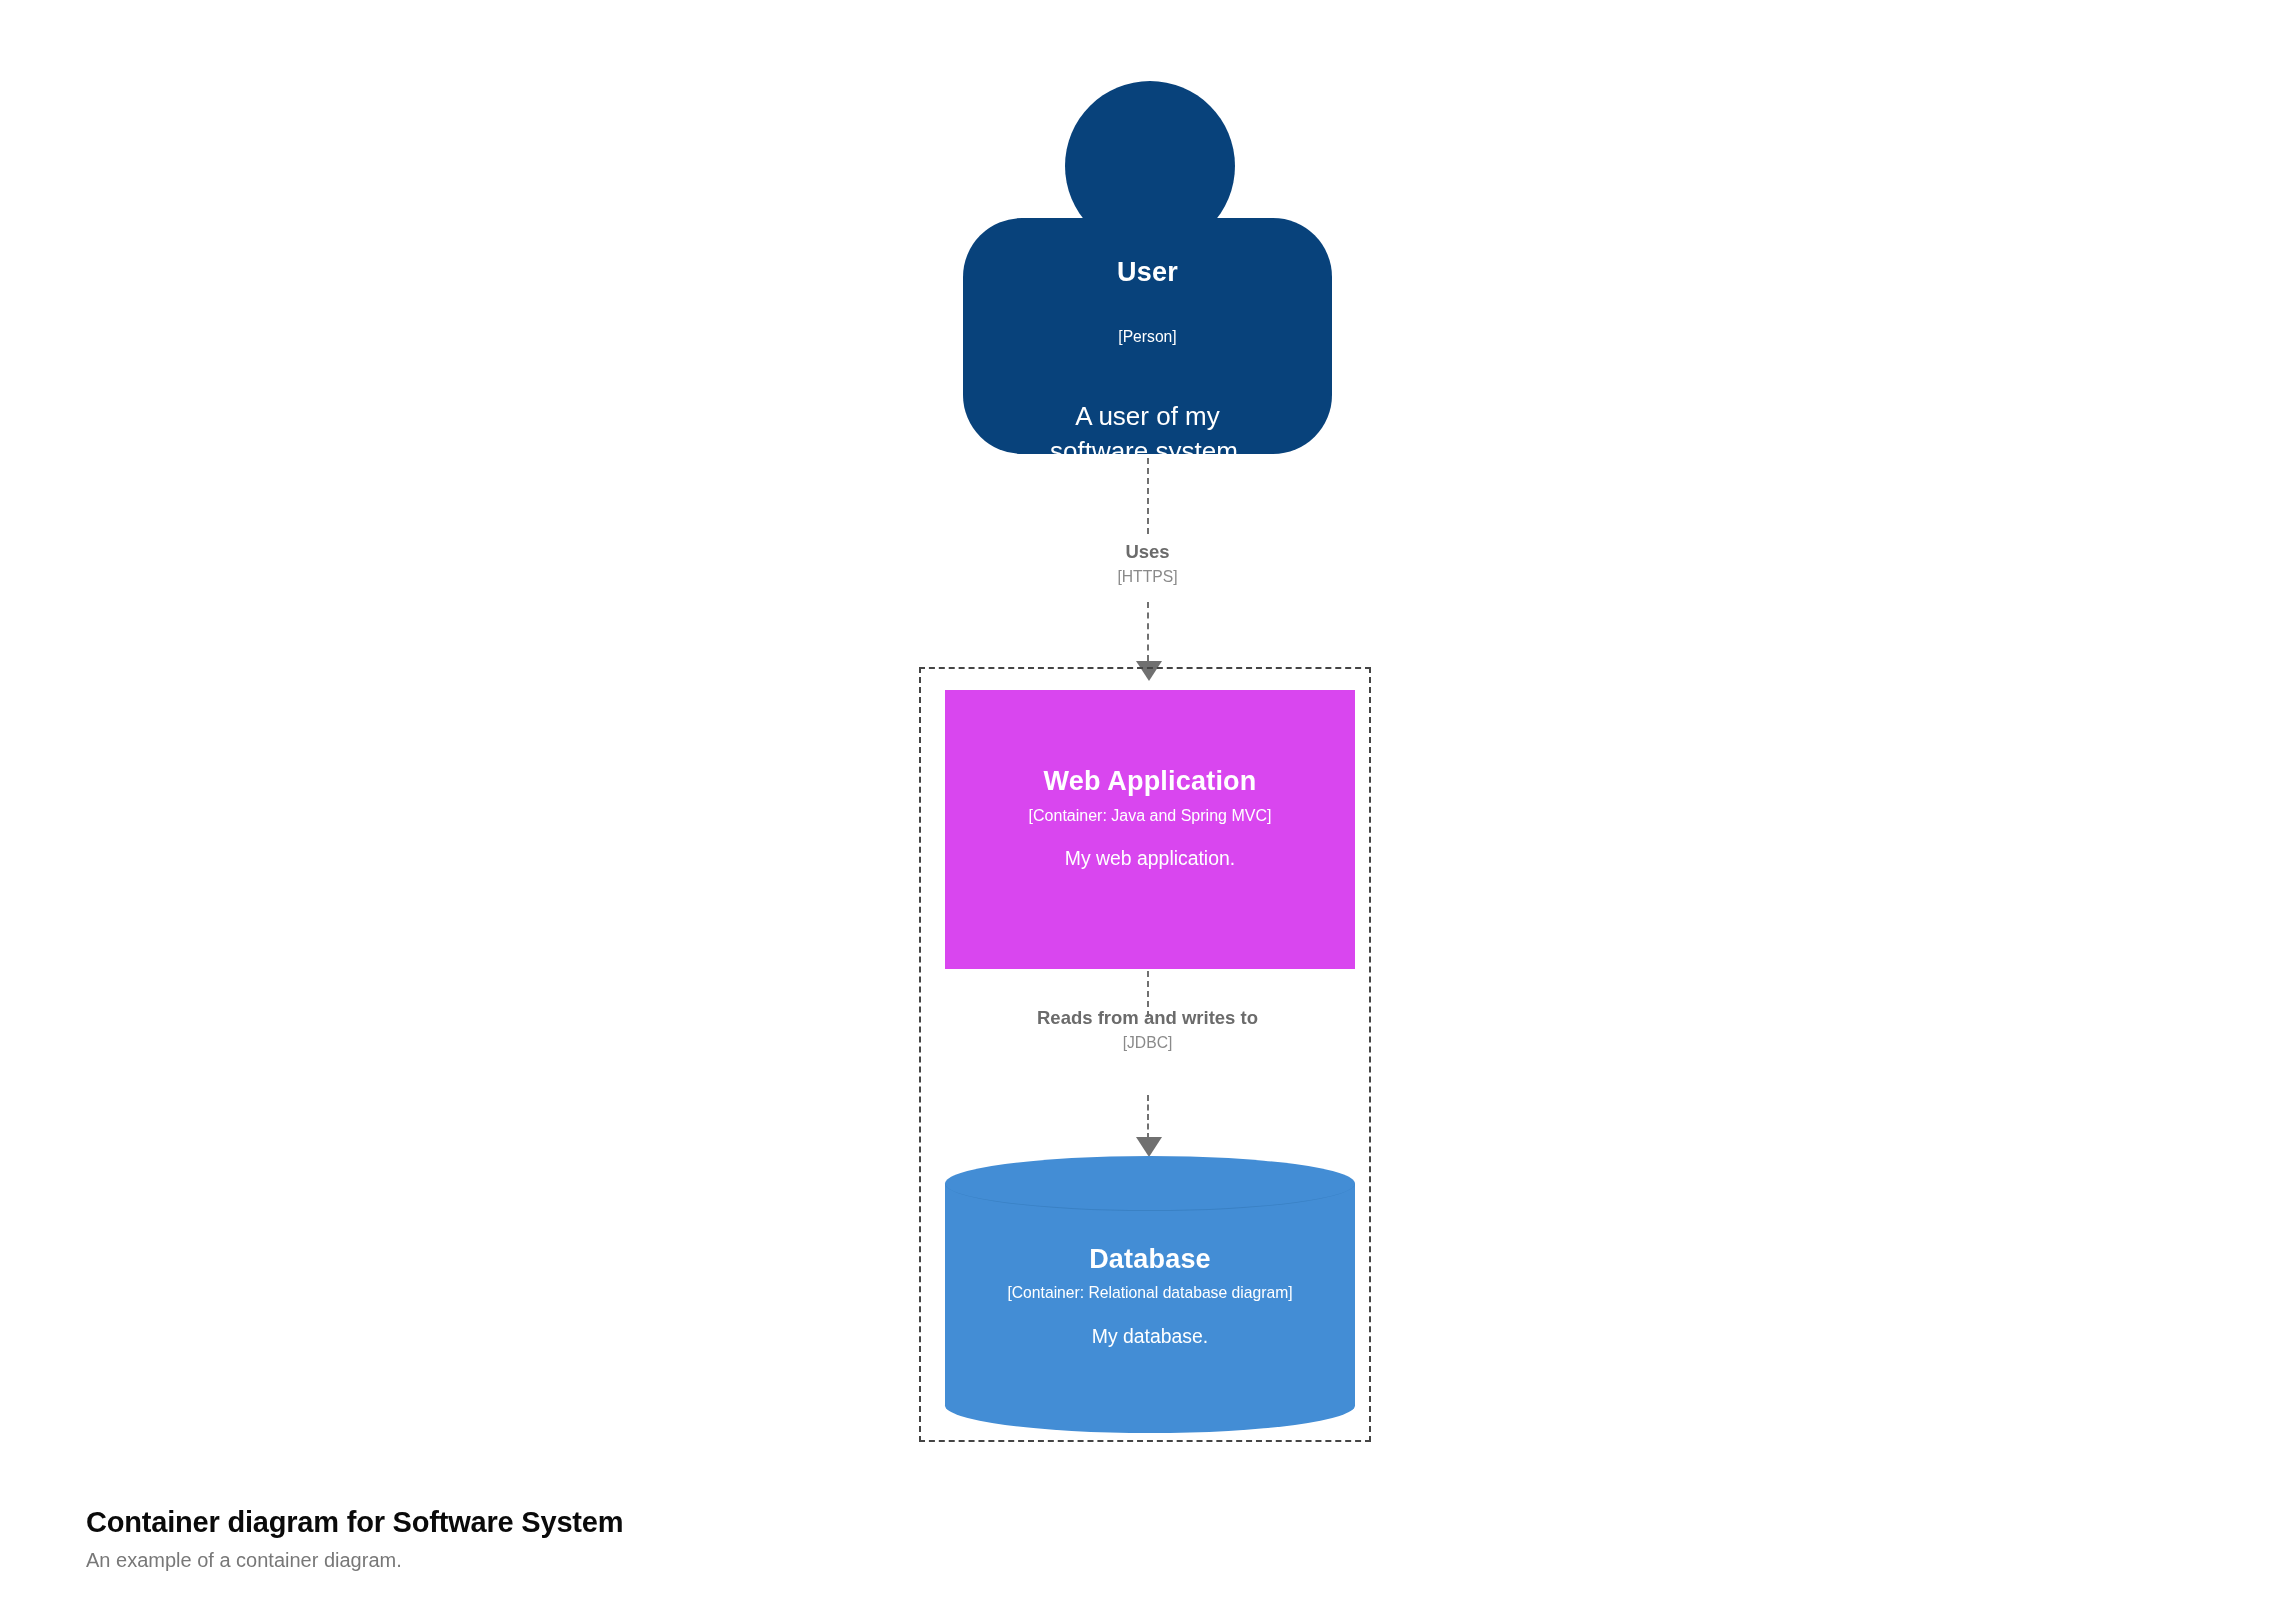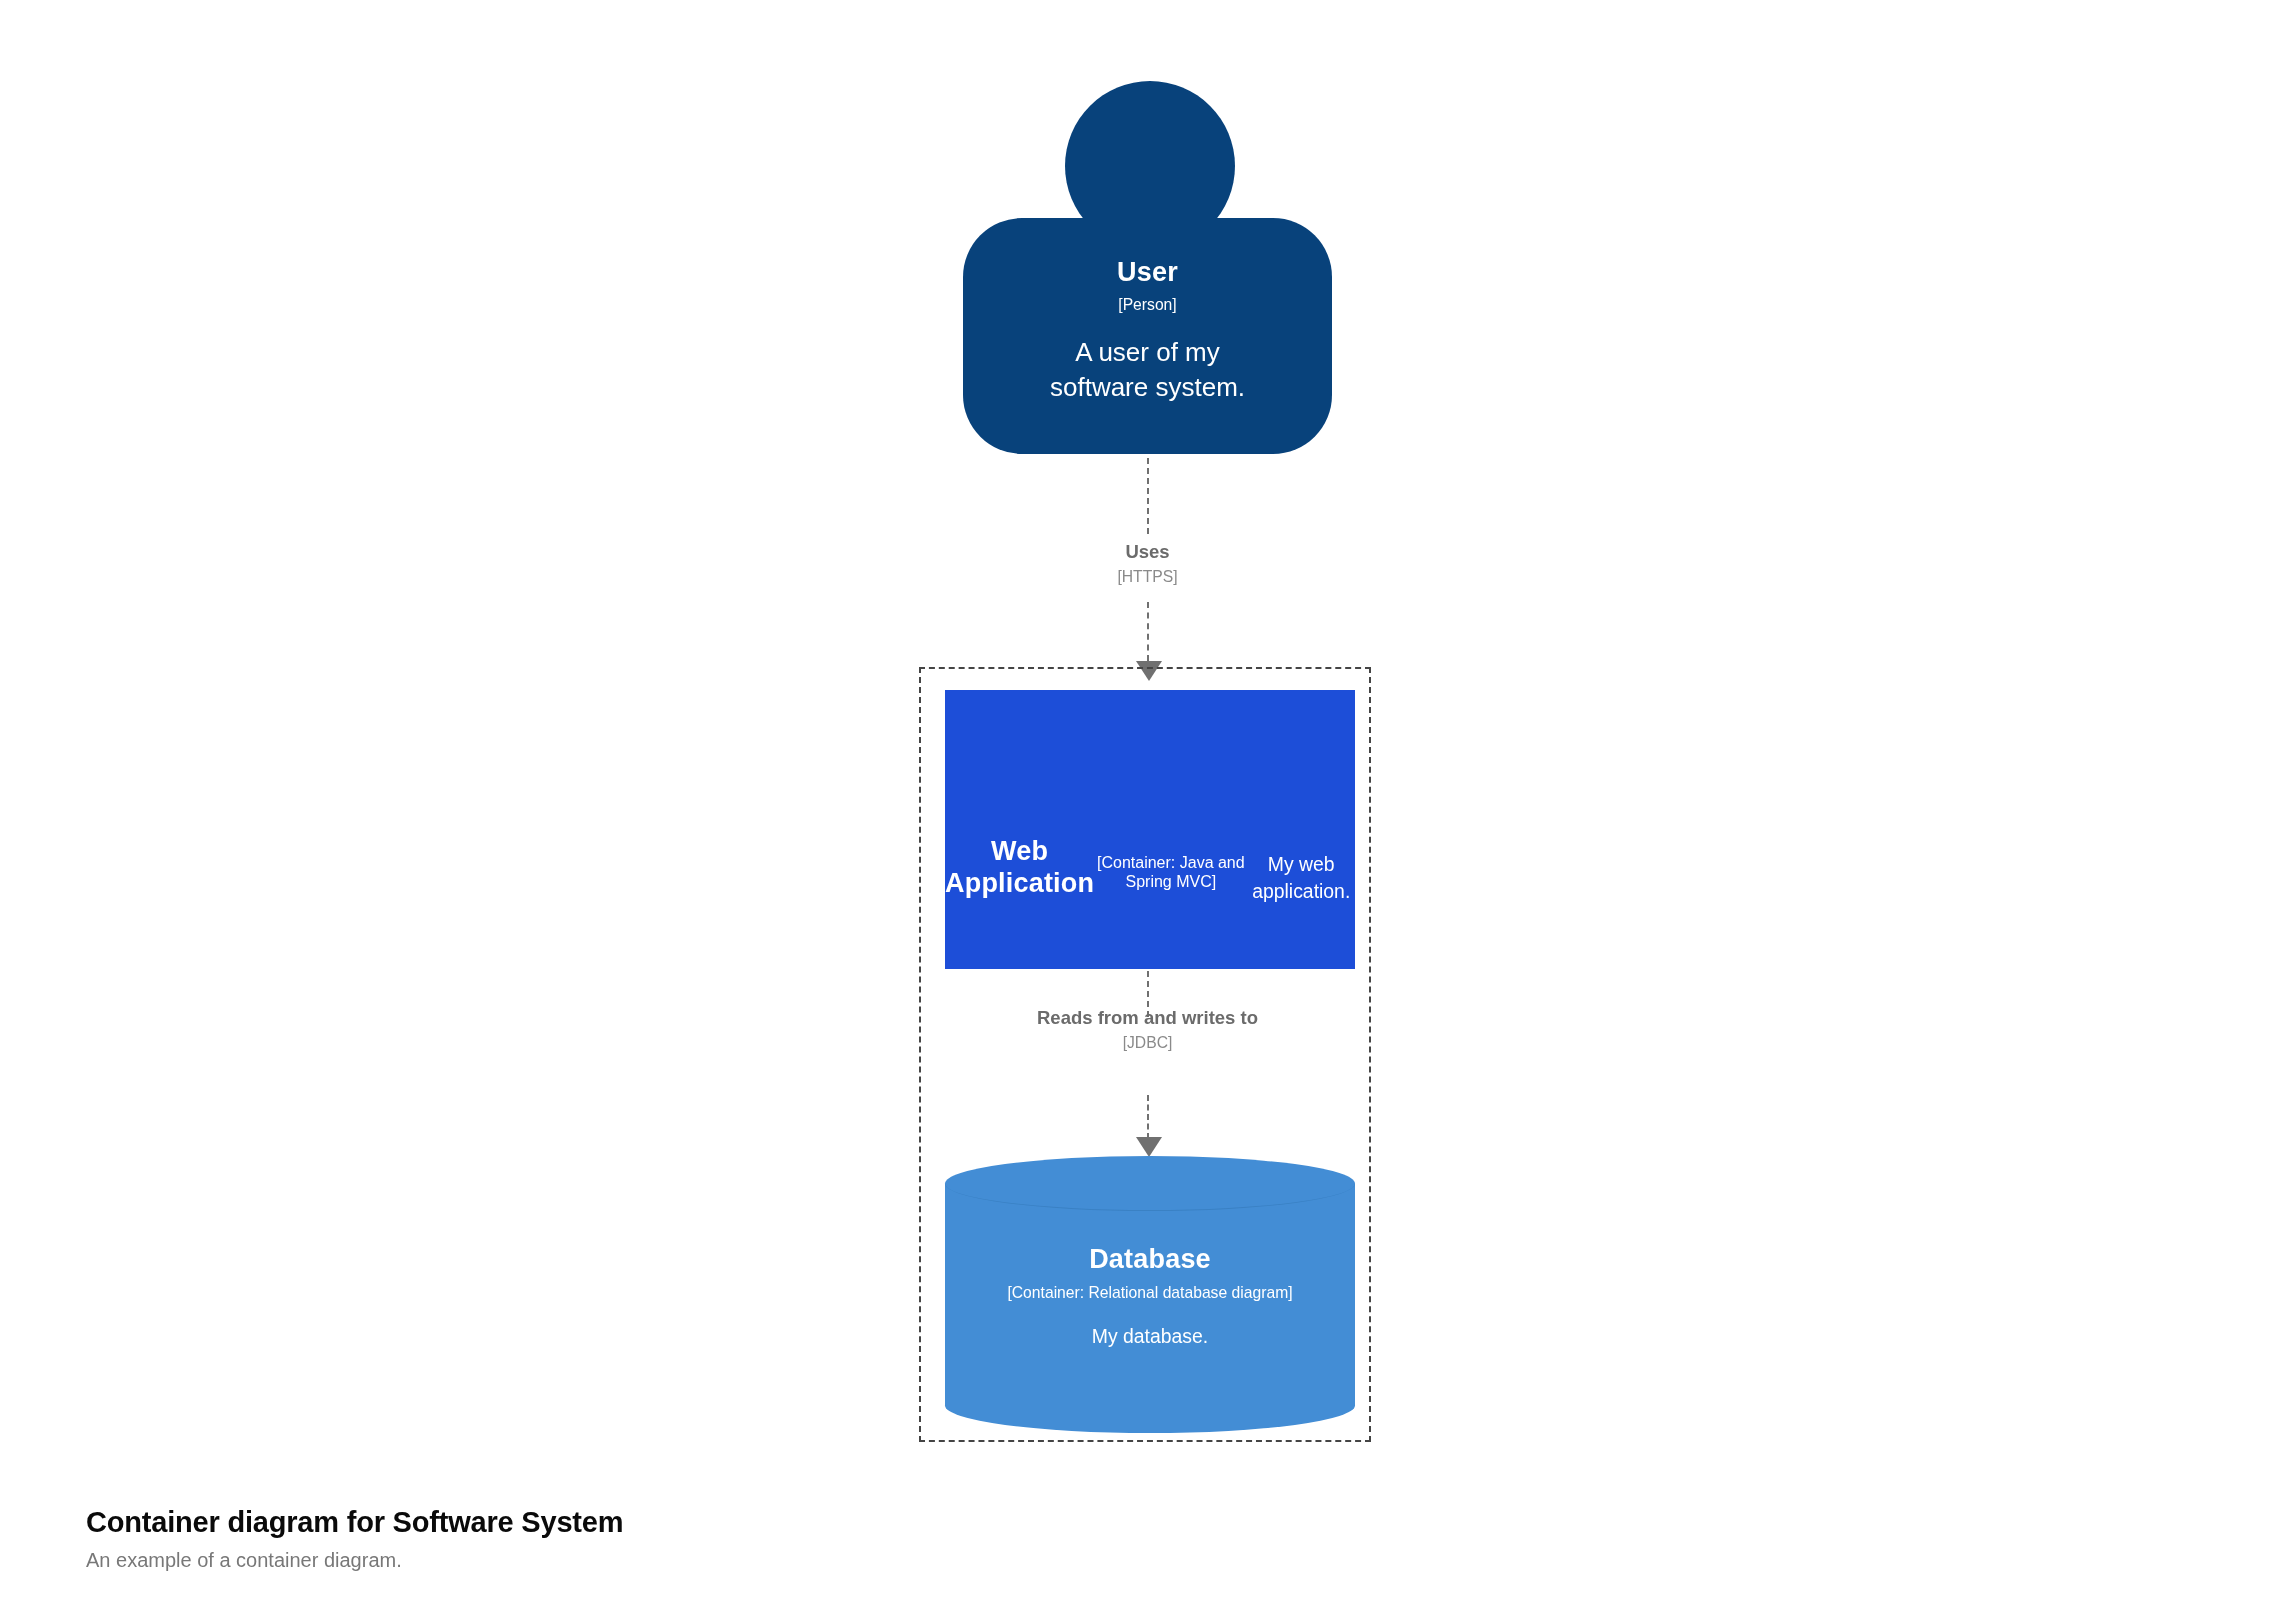--- a/index.html
+++ b/index.html
@@ -58,20 +58,21 @@
     width: 369px;
     height: 236px;
     display: flex;
     flex-direction: column;
     align-items: center;
     justify-content: flex-start;
     padding-top: 39px;
     box-sizing: border-box;
     color: #ffffff;
     text-align: center;
+    gap: 32px;
   }
   .person-name {
     font-size: 27px;
     font-weight: bold;
     line-height: 1.15;
     letter-spacing: 0.2px;
   }
   .person-type {
     font-size: 15.7px;
     font-weight: normal;
@@ -98,24 +99,24 @@
     background: transparent;
   }
 
   
   .webapp {
     position: absolute;
     left: 945px;
     top: 690px;
     width: 410px;
     height: 279px;
-    background: #1d4ed8;
+    background: #d946ef;
     box-sizing: border-box;
     display: flex;
-    flex-direction: row;
+    flex-direction: column;
     align-items: center;
     justify-content: flex-start;
     padding-top: 76px;
     color: #ffffff;
     text-align: center;
   }
   .webapp-name {
     font-size: 27px;
     font-weight: bold;
     line-height: 1.15;

